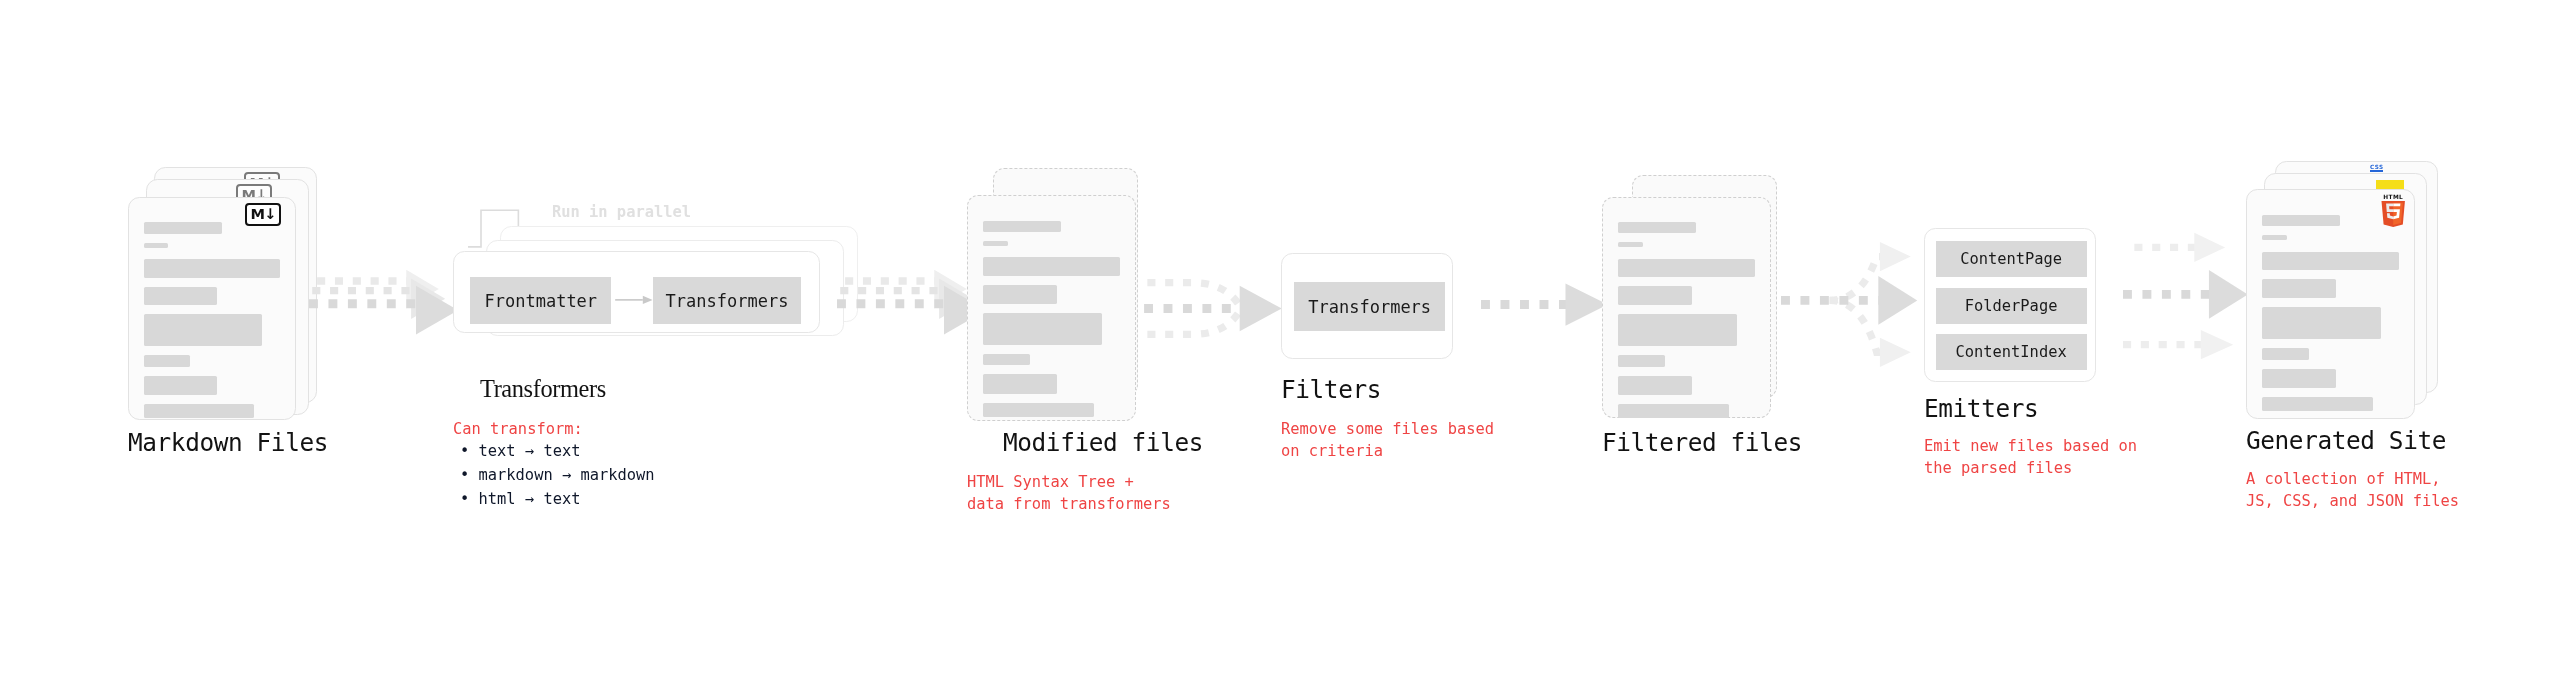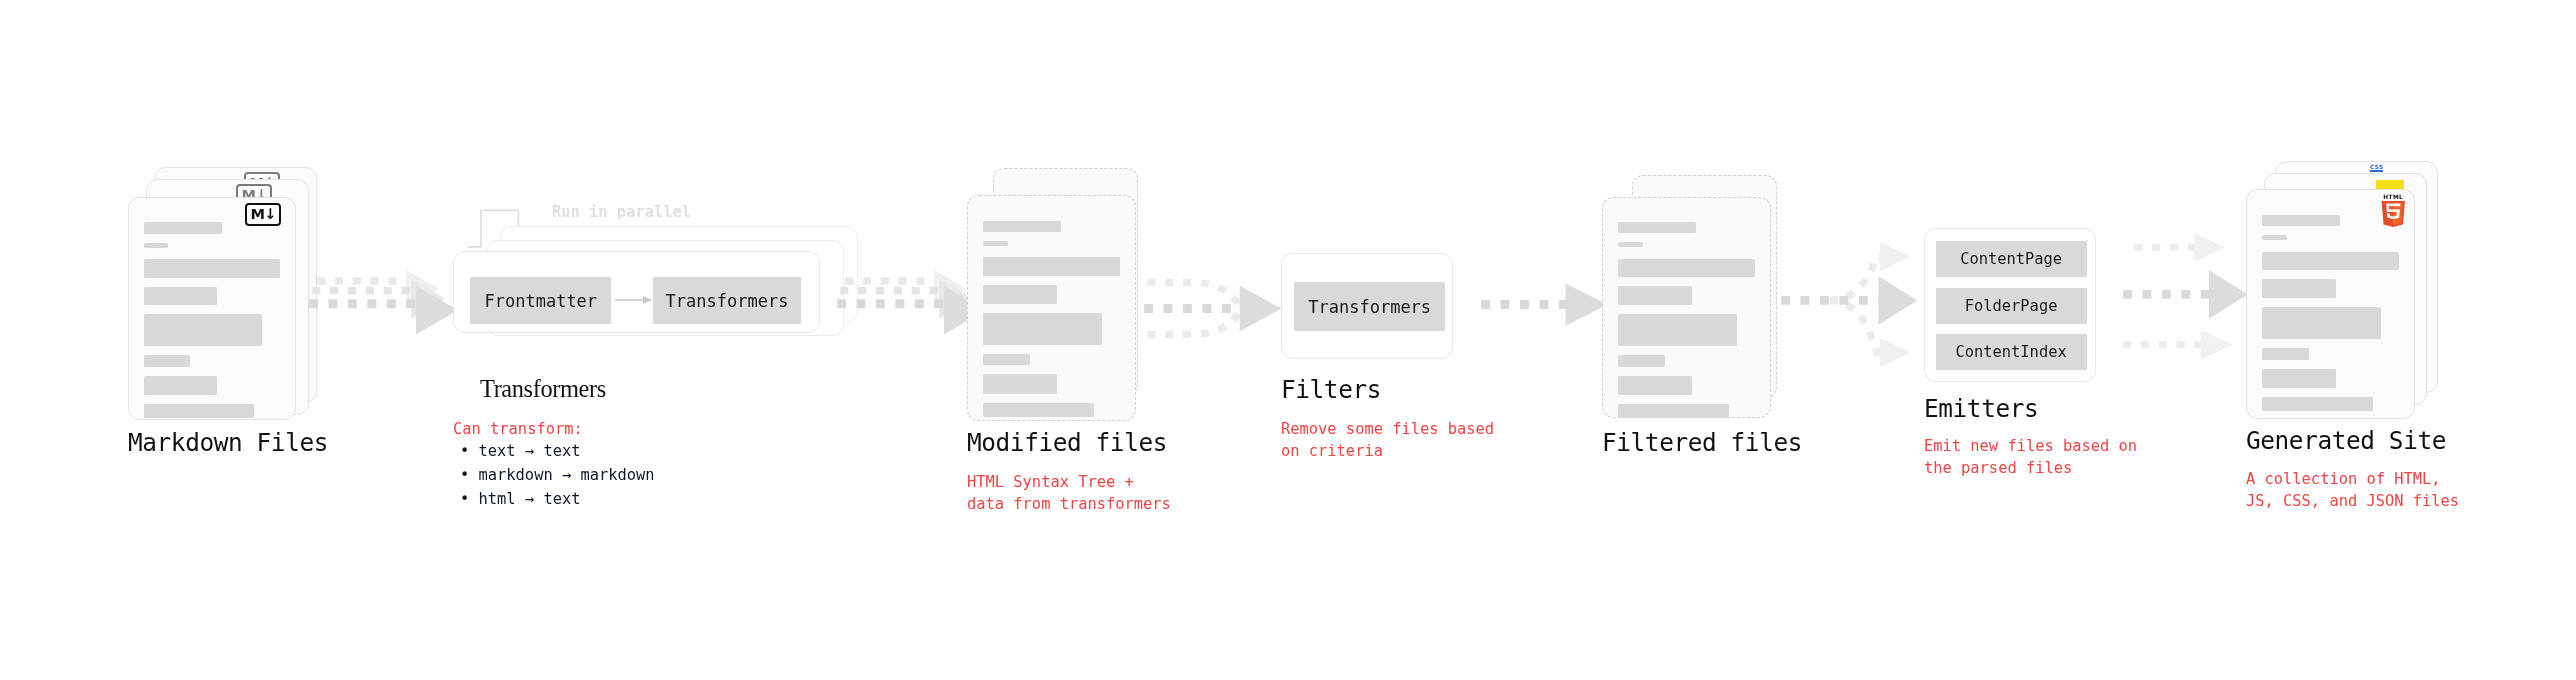--- a/index.html
+++ b/index.html
@@ -189,21 +189,21 @@
         <div class="bar" style="width:57%; height:11.4px;"></div>
         <div class="bar" style="width:18%; height:4.9px; margin-bottom:11.4px;"></div>
         <div class="bar" style="width:100%; height:18.7px;"></div>
         <div class="bar" style="width:54%; height:18.7px;"></div>
         <div class="bar" style="width:87%; height:32px;"></div>
         <div class="bar" style="width:34%; height:11.4px;"></div>
         <div class="bar" style="width:54%; height:19.5px;"></div>
         <div class="bar" style="width:81%; height:14px;"></div>
       </div>
     </div>
-    <div class="title" style="left:967px; top:428px;">Modified files</div>
+    <div class="title" style="left:1003px; top:428px;">Modified files</div>
     <div class="sub" style="left:967px; top:471px;">HTML Syntax Tree +
 data from transformers</div>
   </div>
 
   <svg style="left:1144px; top:268px; width:146px; height:81px;" viewBox="0 0 180 100" width="146" height="81">
     <g stroke="#ebebeb" stroke-width="9" stroke-dasharray="10 12" fill="none">
       <path d="M4 18 L60 18 Q102 18 120 50"></path>
       <path d="M4 82 L60 82 Q102 82 120 50"></path>
     </g>
     <g stroke="#d9d9d9" stroke-width="11" stroke-dasharray="11 13" fill="none">

